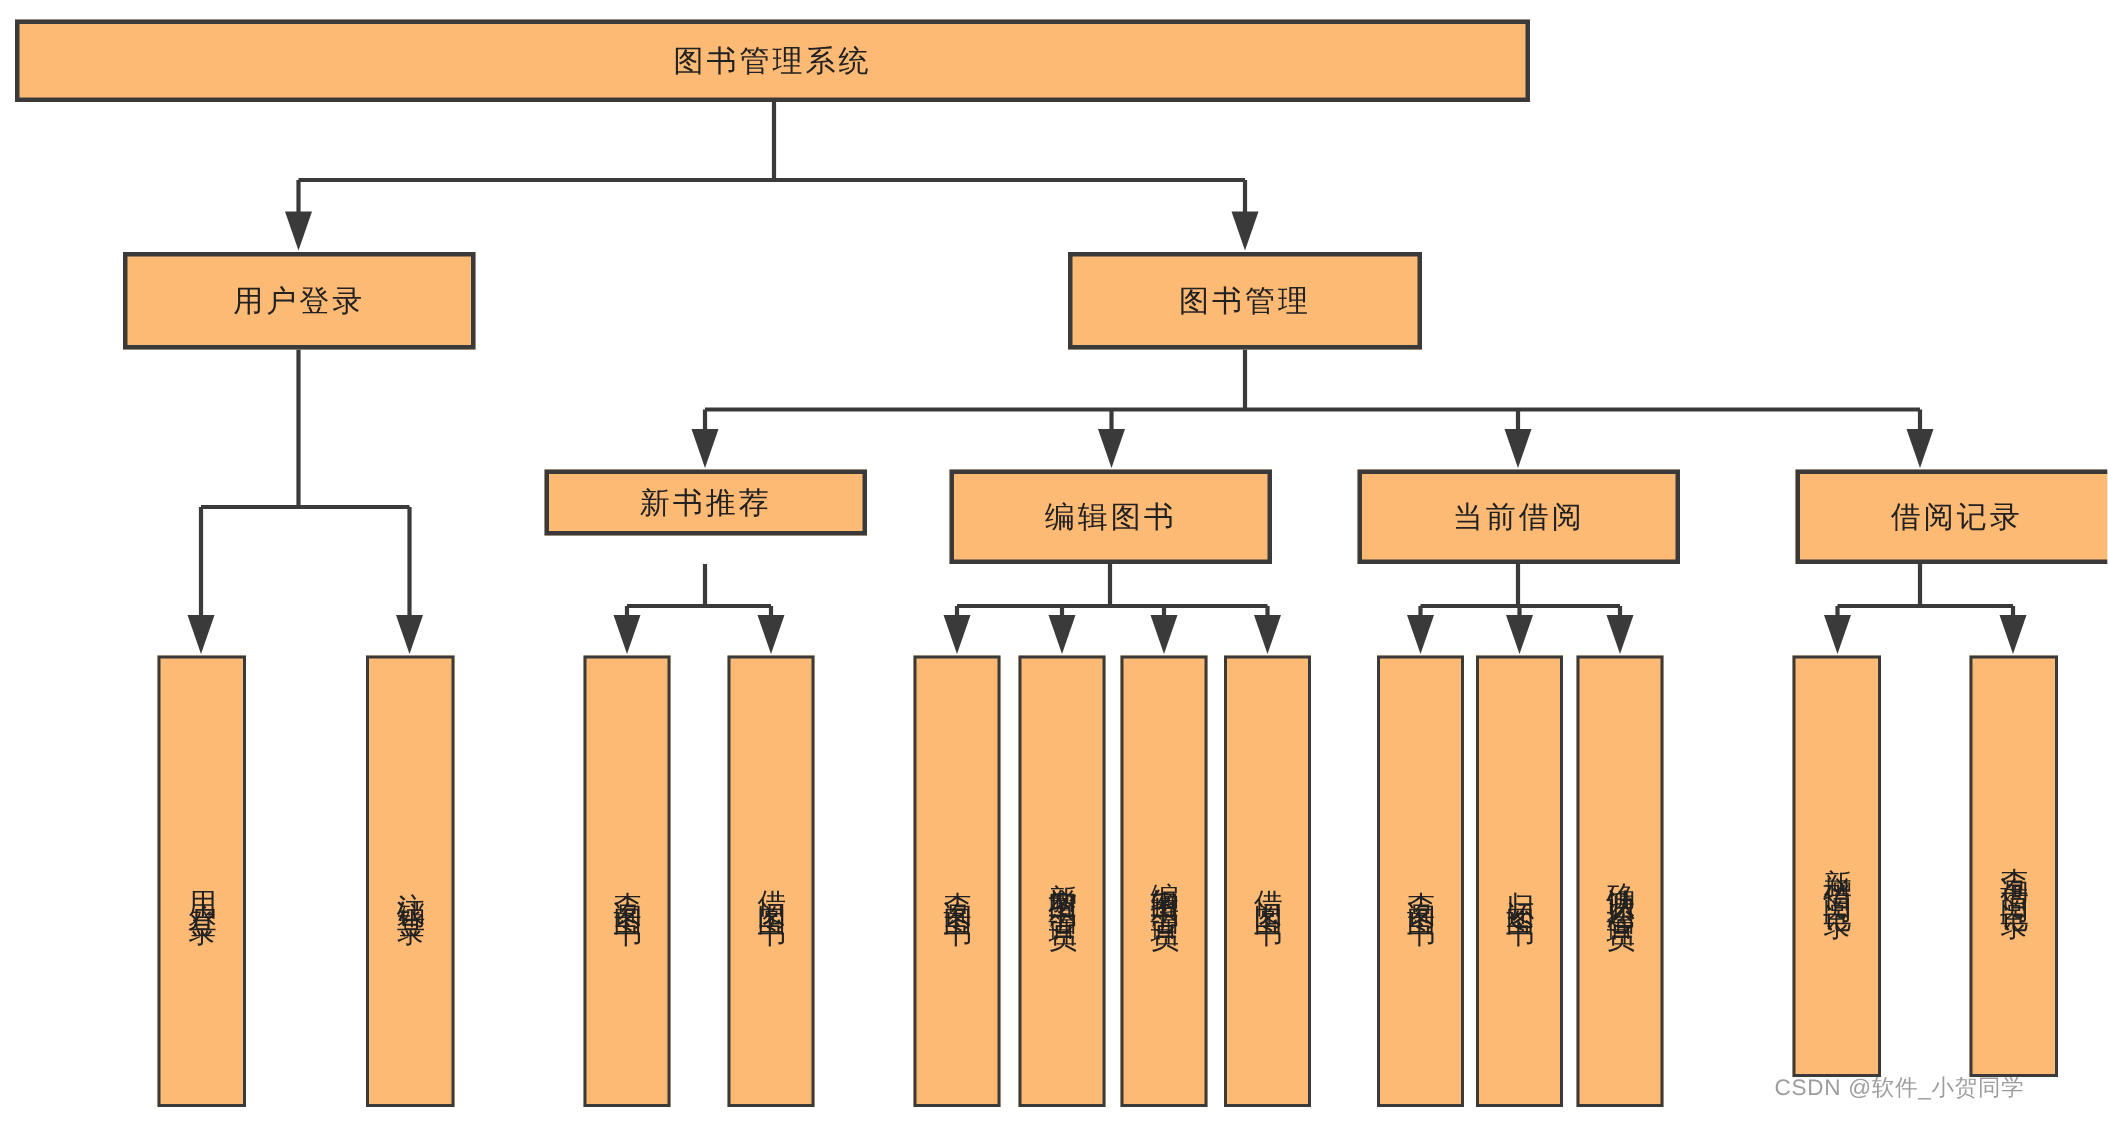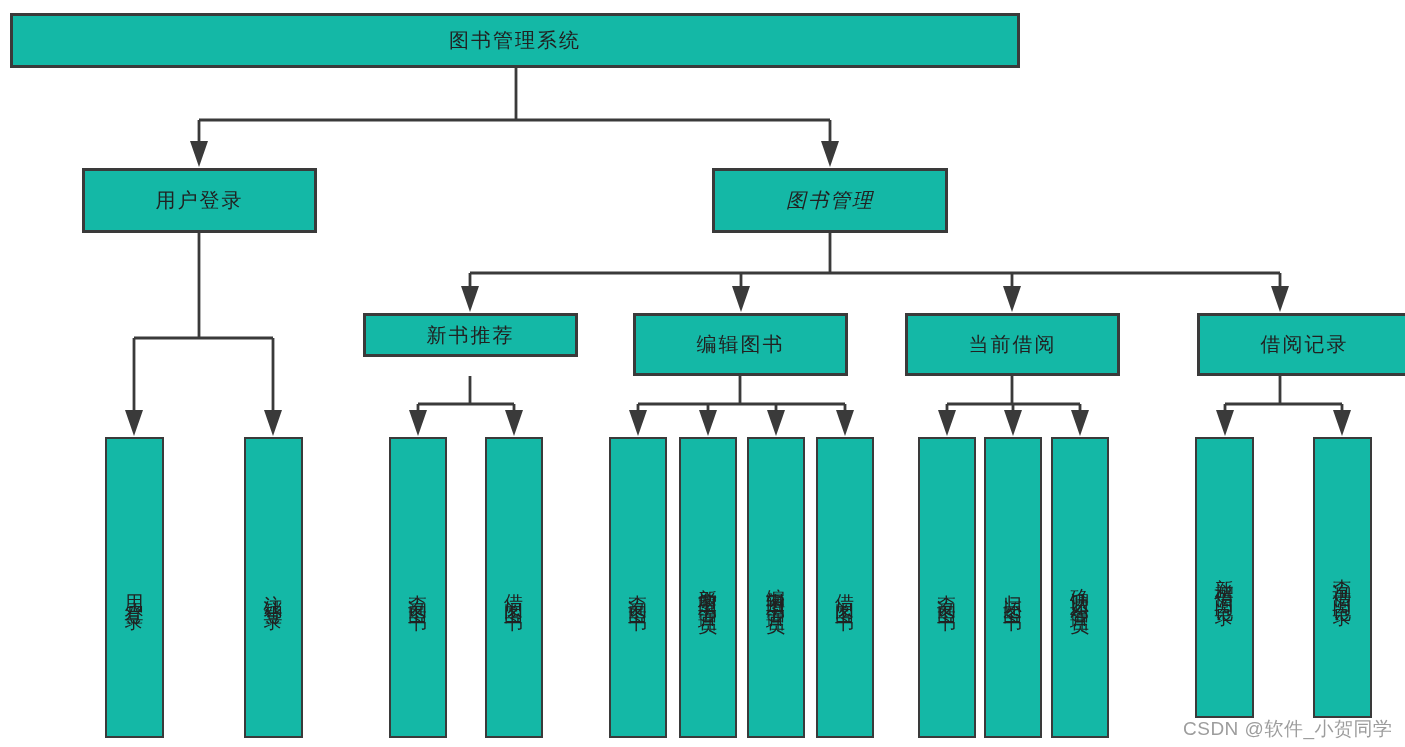--- a/index.html
+++ b/index.html
@@ -7,21 +7,21 @@
     position:relative;
     width:1405px;height:747px;
     background:#ffffff;
     font-family:"Liberation Sans","DejaVu Sans",sans-serif;
     overflow:hidden;
   }
   .wires{position:absolute;left:0;top:0;width:1405px;height:747px;z-index:1;}
   .node{
     position:absolute;
     box-sizing:border-box;
-    background:#14b8a6;
+    background:#fdba74;
     border:3px solid #3a3a3a;
     display:flex;align-items:center;justify-content:center;
     color:#212121;
     font-size:20px;
     letter-spacing:2px;
     z-index:2;
     text-align:center;
   }
   .leaf{
     border-width:2.5px;
@@ -31,21 +31,21 @@
     letter-spacing:6px;
     line-height:1;
     padding-top:6px;
   }
   .watermark{
     position:absolute;
     left:1183px;top:716px;
     width:222px;
     z-index:3;
     color:#9d9d9d;
-    font-size:19px;
+    font-size:15px;
     letter-spacing:0.5px;
     white-space:nowrap;
   }
 </style>
 </head>
 <body>
 
 <div class="stage">
 
   <svg class="wires" viewBox="0 0 1405 747" aria-hidden="true">
@@ -110,21 +110,21 @@
       <polygon points="1004,410 1022,410 1013,436"></polygon>
       <polygon points="1071,410 1089,410 1080,436"></polygon>
       <polygon points="1216,410 1234,410 1225,436"></polygon>
       <polygon points="1333,410 1351,410 1342,436"></polygon>
     </g>
   </svg>
 
   <div class="node" style="left:10px;top:13px;width:1010px;height:55px;">图书管理系统</div>
 
   <div class="node" style="left:82px;top:168px;width:235px;height:65px;">用户登录</div>
-  <div class="node" style="left:712px;top:168px;width:236px;height:65px;font-style:italic;">图书管理</div>
+  <div class="node" style="left:712px;top:168px;width:236px;height:65px;">图书管理</div>
 
   <div class="node" style="left:363px;top:313px;width:215px;height:44px;">新书推荐</div>
   <div class="node" style="left:633px;top:313px;width:215px;height:63px;">编辑图书</div>
   <div class="node" style="left:905px;top:313px;width:215px;height:63px;">当前借阅</div>
   <div class="node" style="left:1197px;top:313px;width:215px;height:63px;">借阅记录</div>
 
   <div class="node leaf" style="left:105px;top:437px;width:59px;height:301px;">用户登录</div>
   <div class="node leaf" style="left:244px;top:437px;width:59px;height:301px;">注销登录</div>
 
   <div class="node leaf" style="left:389px;top:437px;width:58px;height:301px;">查询图书</div>

